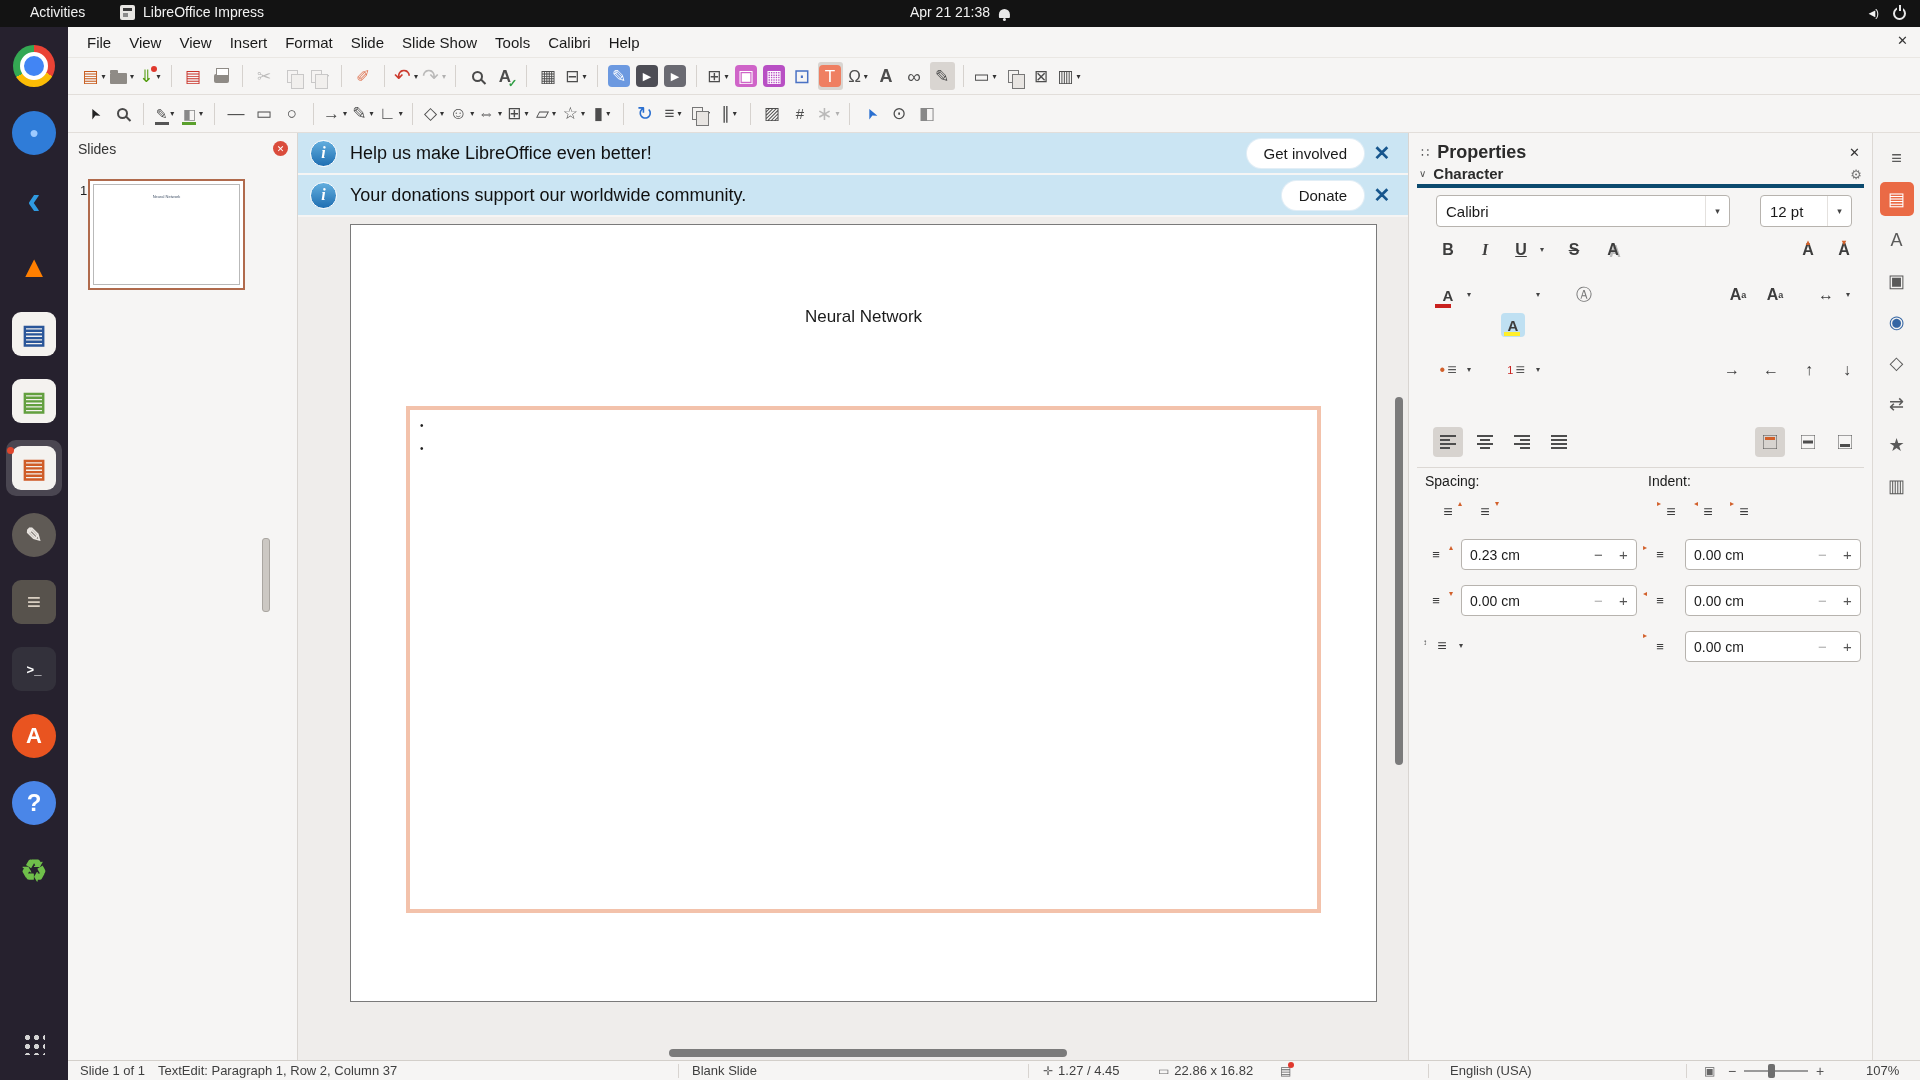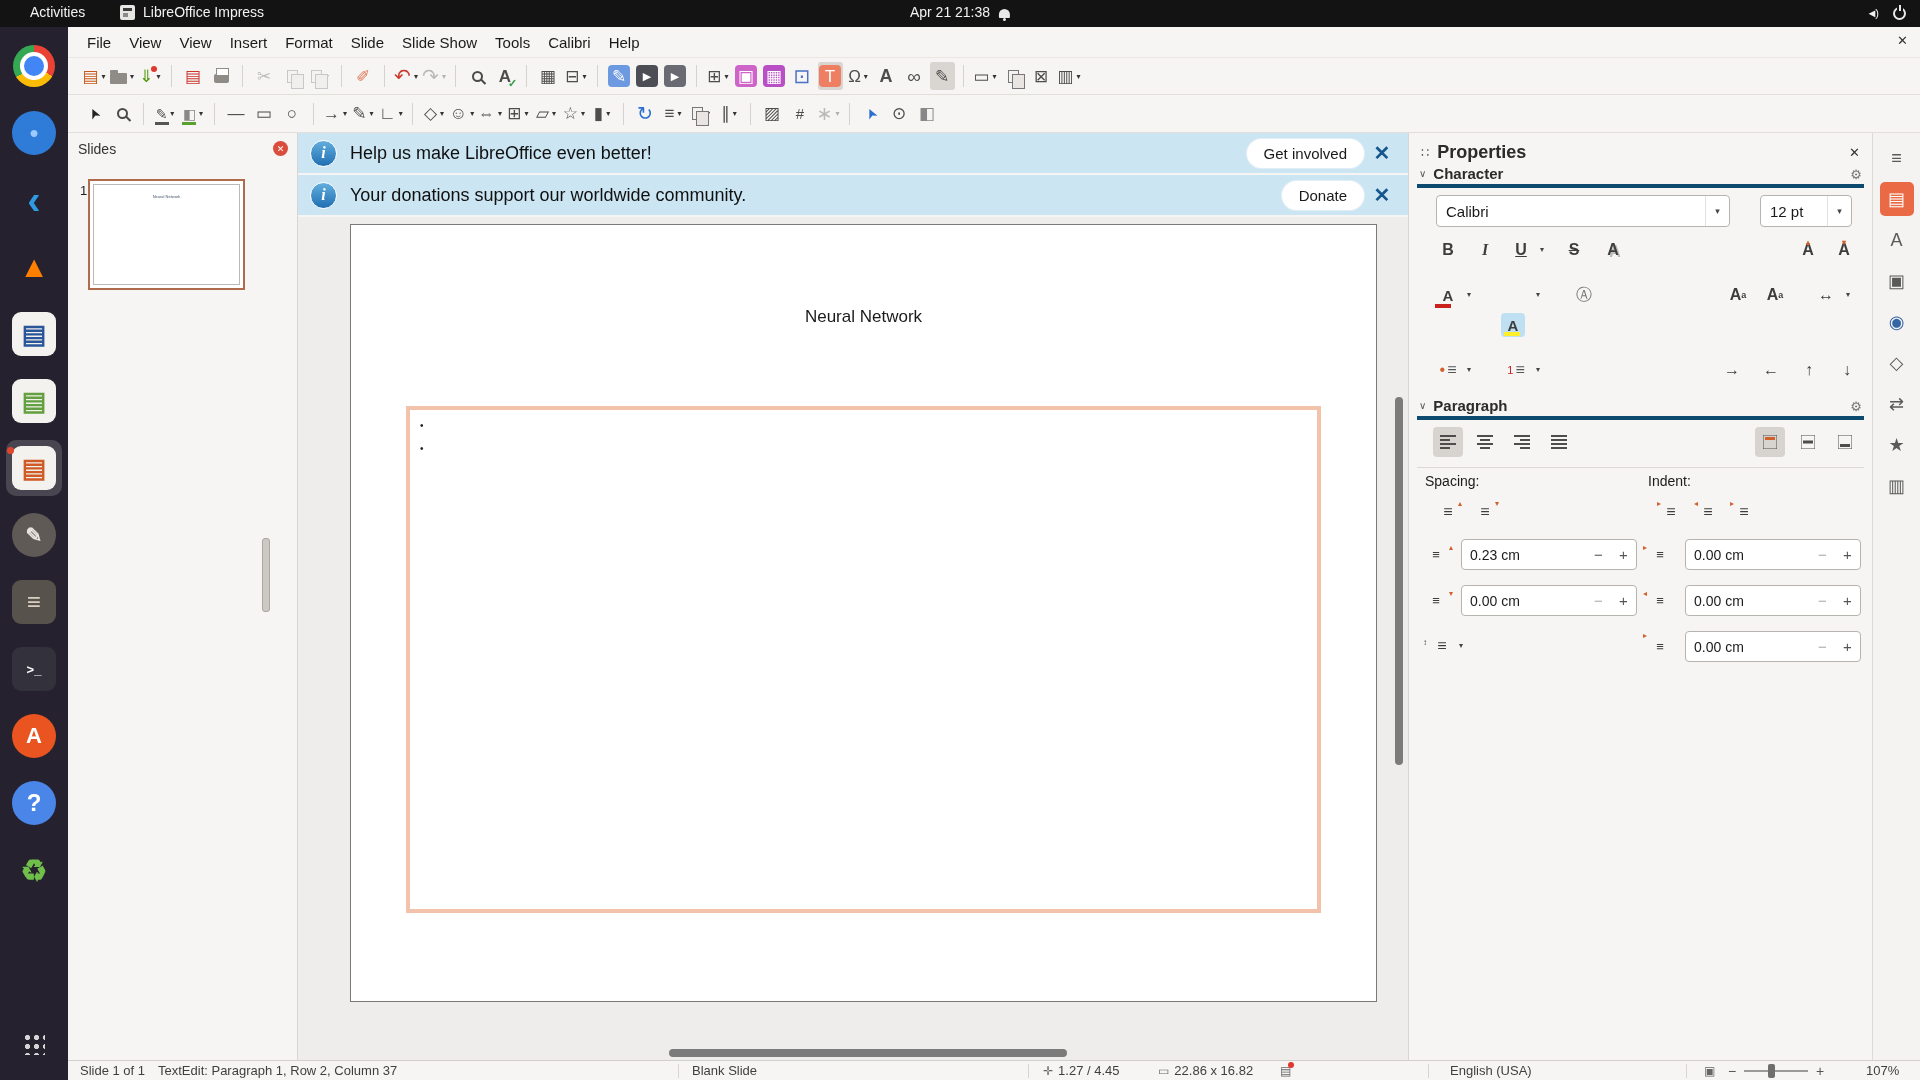--- a/index.html
+++ b/index.html
@@ -552,25 +552,20 @@
         <span class="pi" style="left:24px;color:#d2602a">•<span style="color:#555;margin-left:2px">≡</span></span>
         <span class="pdd" style="left:58px"></span>
         <span class="pi" style="left:92px;font-size:11px;color:#c9211e">1<span style="color:#555;margin-left:2px;font-size:16px">≡</span></span>
         <span class="pdd" style="left:127px"></span>
         <span class="pi" style="left:308px">→</span>
         <span class="pi" style="left:347px">←</span>
         <span class="pi" style="left:385px">↑</span>
         <span class="pi" style="left:423px">↓</span>
       </div>
 
-      <div class="sect" style="top:262px">
-        <span class="chev"></span>
-        <span>Paragraph</span>
-        <span class="gear"></span>
-      </div>
 
       <div class="prow alrow" style="top:294px">
         <span class="pi sel" style="left:24px">
           <svg width="16" height="14">
               <g fill="#4d4d4d">
                 <rect y="0" width="16" height="2"></rect>
                 <rect y="4" width="10" height="2"></rect>
                 <rect y="8" width="16" height="2"></rect>
                 <rect y="12" width="10" height="2"></rect>
               </g>

